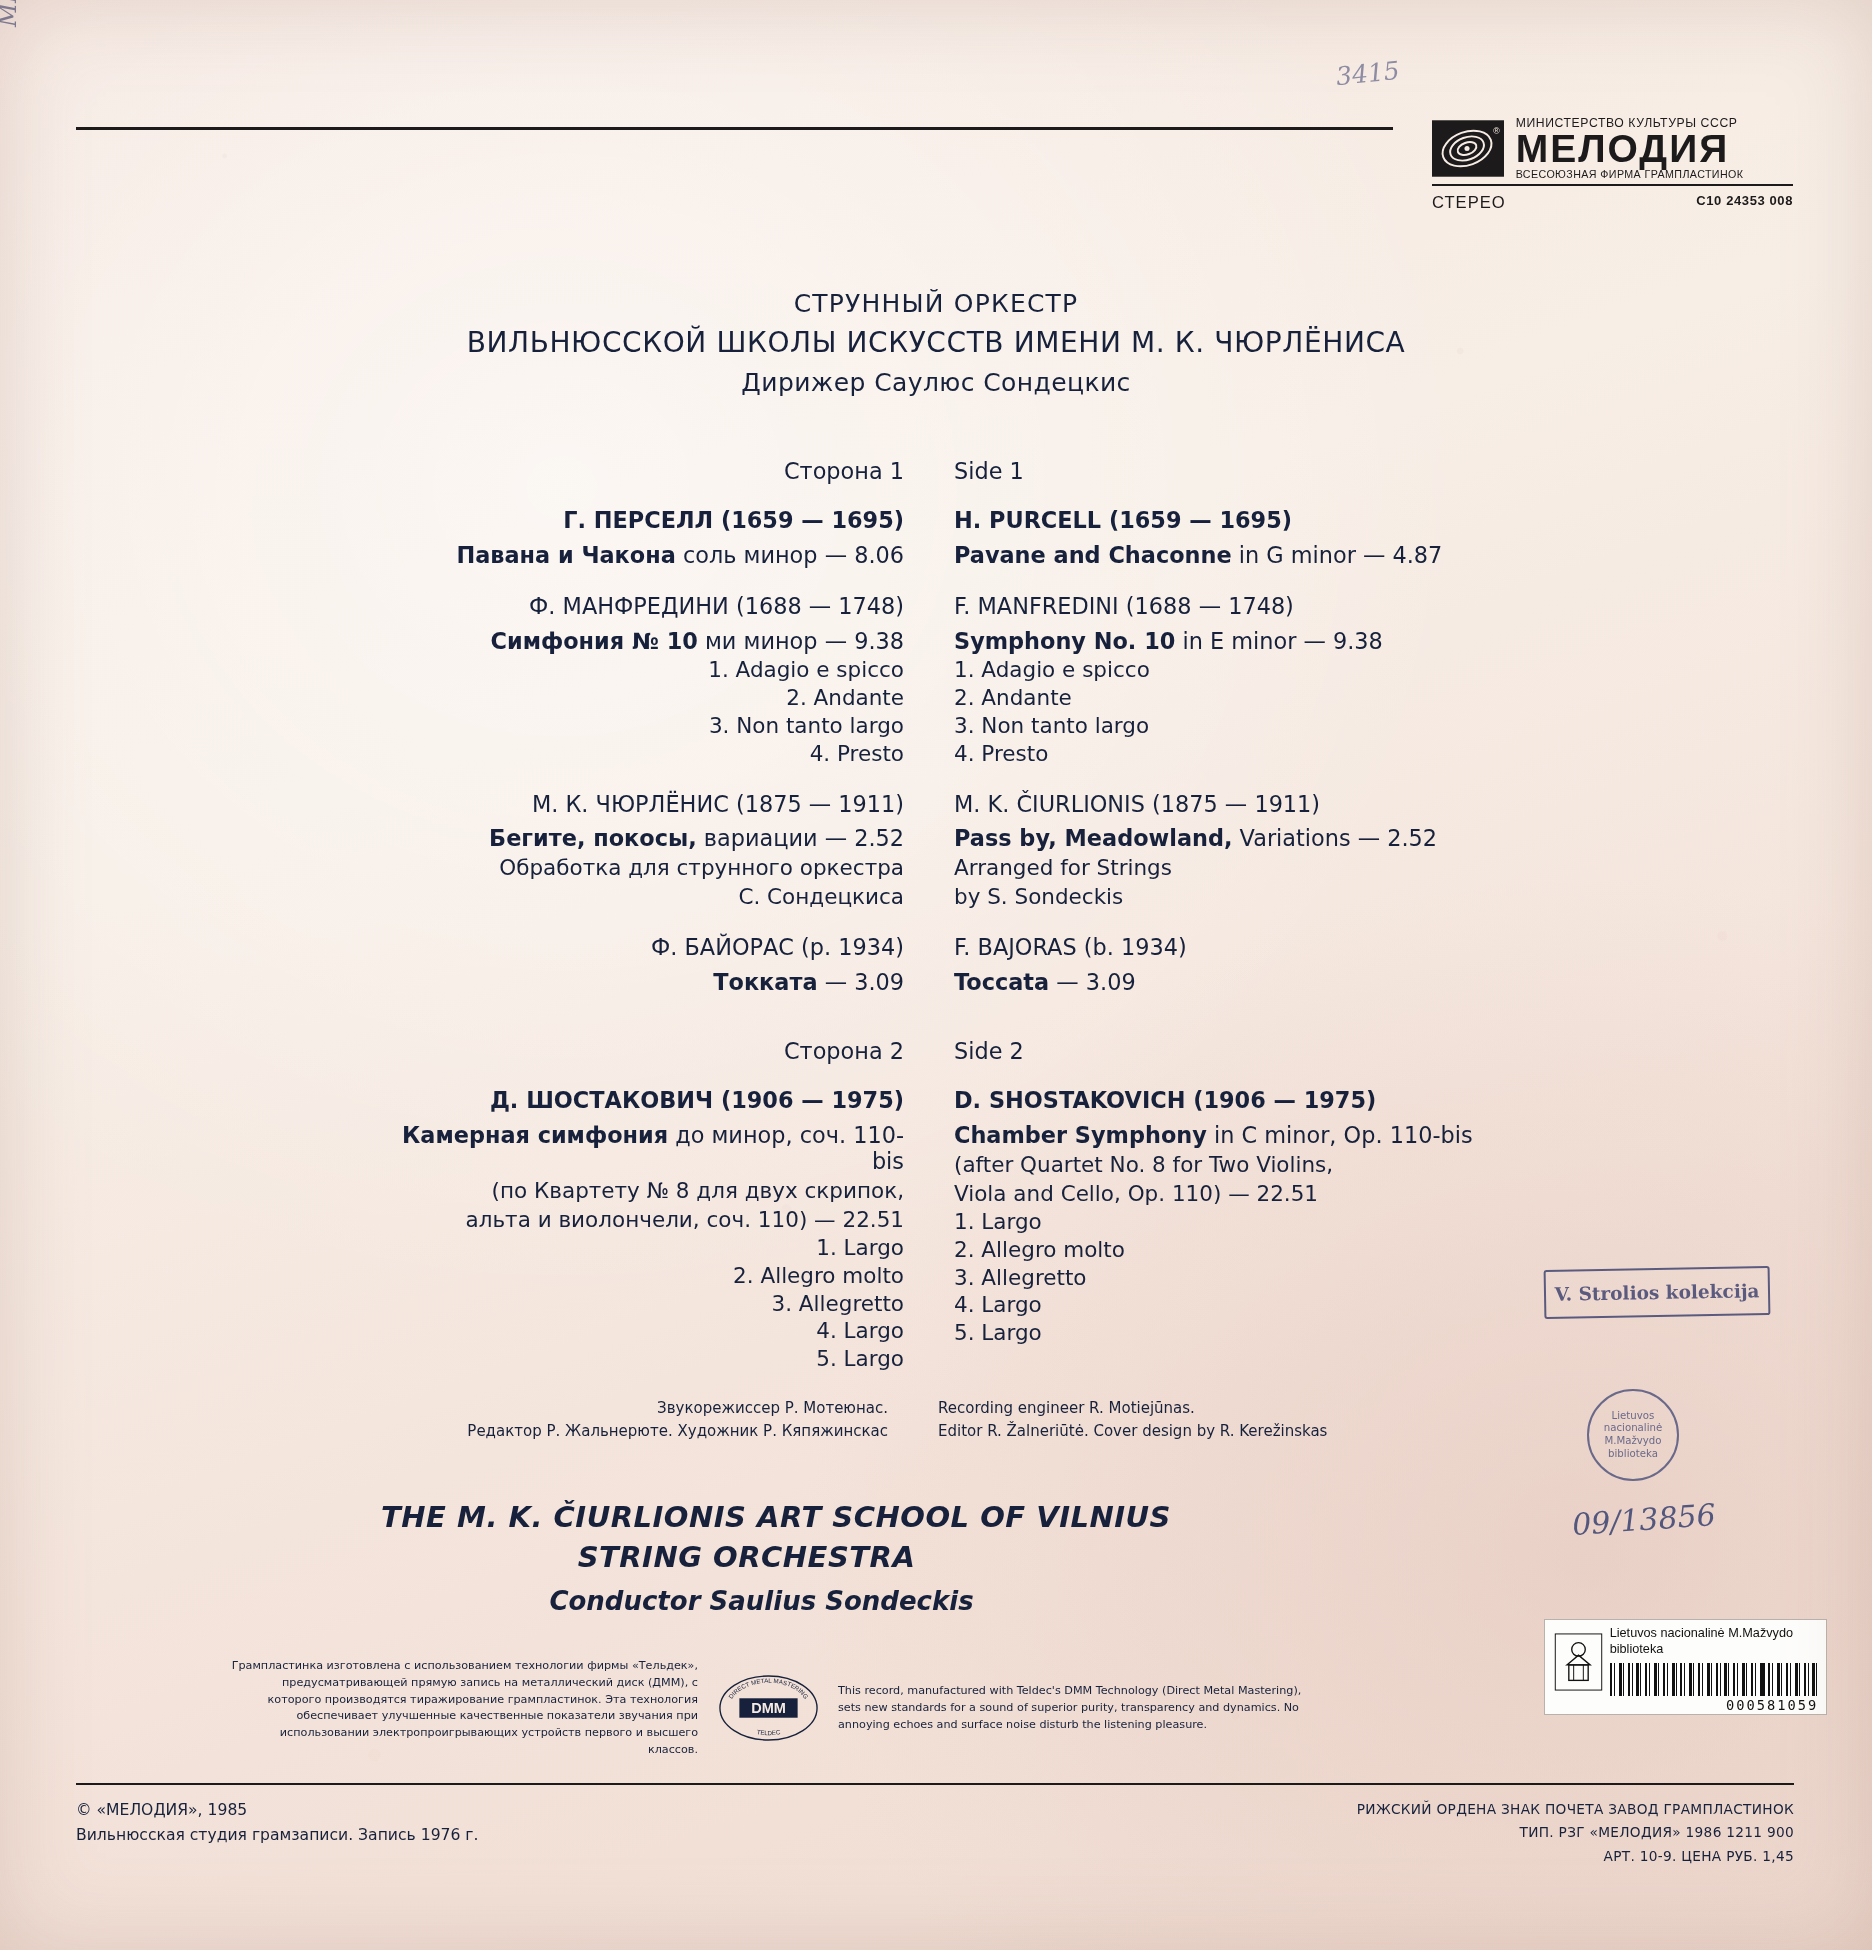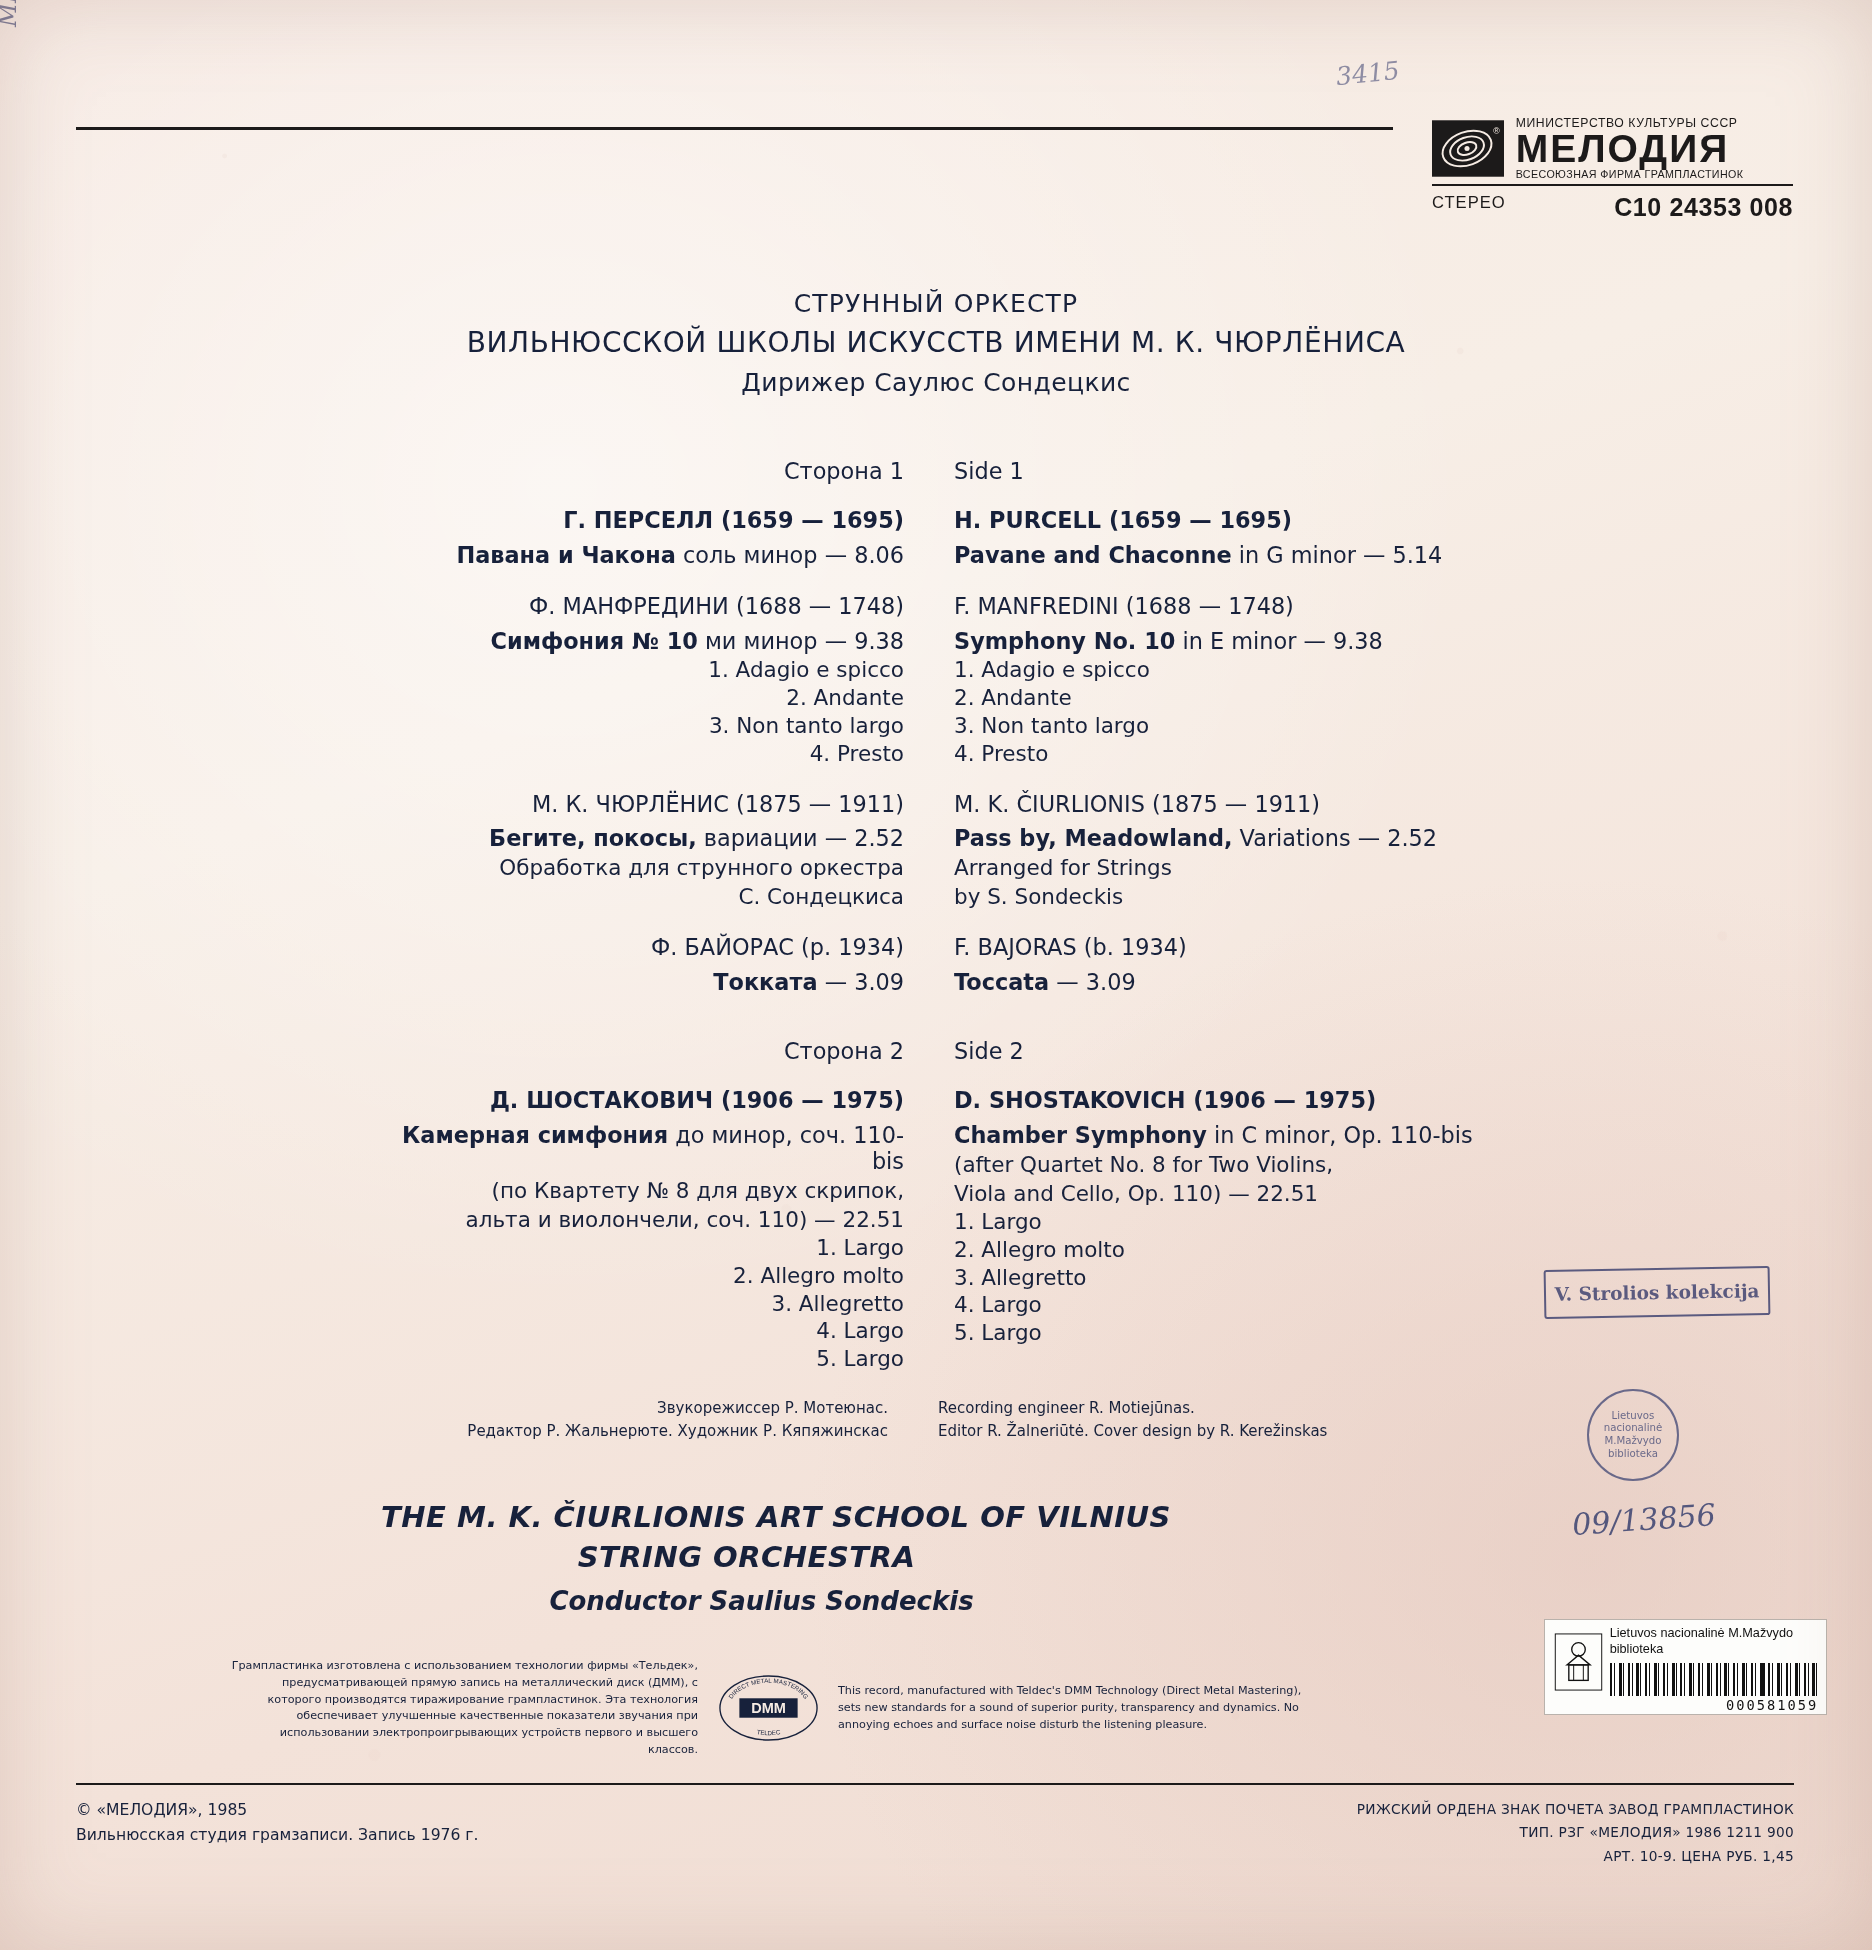--- a/index.html
+++ b/index.html
@@ -96,21 +96,21 @@
     white-space: nowrap;
   }
   #catalog-row {
     display: flex;
     justify-content: space-between;
     margin-top: 7.8px;
     font-family: "Liberation Sans", sans-serif;
     color: #1c1a1a;
   }
   #stereo-label { font-size: 16.6px; letter-spacing: 1px; }
-  #catalog-number { font-size: 25px; font-weight: bold; letter-spacing: 0.6px; }
+  #catalog-number { font-size: 13px; font-weight: bold; letter-spacing: 0.6px; }
 
   
   #heading {
     position: absolute;
     left: 0;
     top: 289px;
     width: 1872px;
     text-align: center;
     color: #17213b;
     font-family: "DejaVu Sans", sans-serif;
@@ -405,21 +405,21 @@
           <div class="sub">С. Сондецкиса</div>
 
           <div class="composer">Ф. БАЙОРАС (р. 1934)</div>
           <div class="work"><b>Токката</b><span> — 3.09</span></div>
         </div>
 
         <div class="col-en">
           <div class="side-title">Side 1</div>
 
           <div class="composer first-composer">H. PURCELL (1659 — 1695)</div>
-          <div class="work"><b>Pavane and Chaconne</b><span> in G minor — 5.14</span></div>
+          <div class="work"><b>Pavane and Chaconne</b><span> in G minor — 4.87</span></div>
 
           <div class="composer">F. MANFREDINI (1688 — 1748)</div>
           <div class="work"><b>Symphony No. 10</b><span> in E minor — 9.38</span></div>
           <div class="mv">1. Adagio e spicco</div>
           <div class="mv">2. Andante</div>
           <div class="mv">3. Non tanto largo</div>
           <div class="mv">4. Presto</div>
 
           <div class="composer">M. K. ČIURLIONIS (1875 — 1911)</div>
           <div class="work"><b>Pass by, Meadowland,</b><span> Variations — 2.52</span></div>

